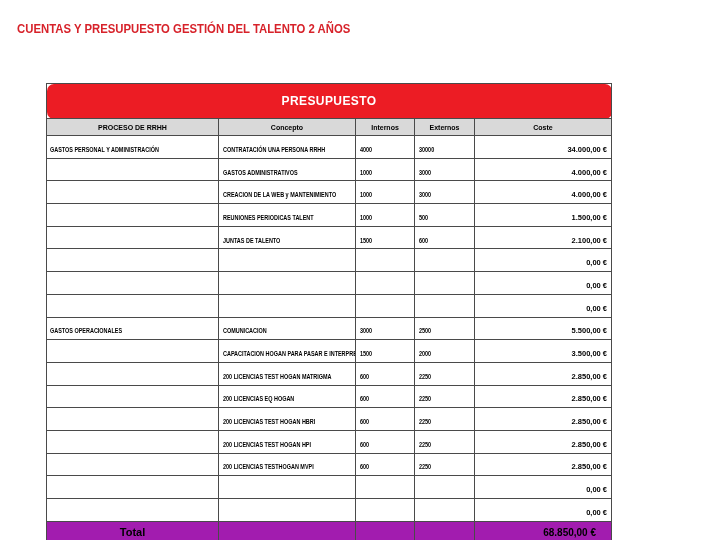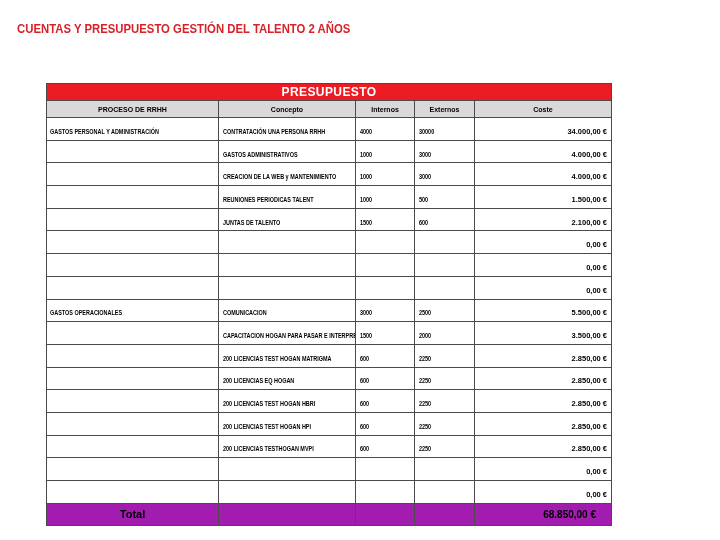--- a/index.html
+++ b/index.html
@@ -31,23 +31,24 @@
   table.budget th, table.budget td {
     border: 1px solid #4a4a4a;
     overflow: hidden;
     vertical-align: middle;
   }
   tr.band-row th {
     background: #ec1c24;
     color: #ffffff;
     font-size: 12px;
     font-weight: bold;
-    height: 17px;
+    height: 35px;
     text-align: center;
     letter-spacing: 0.4px;
+    border-radius: 7px;
   }
   tr.cols-row th {
     background: #d9d9d9;
     color: #000000;
     font-size: 7px;
     font-weight: bold;
     height: 17px;
     text-align: center;
   }
   tbody tr { height: 22.7px; }

